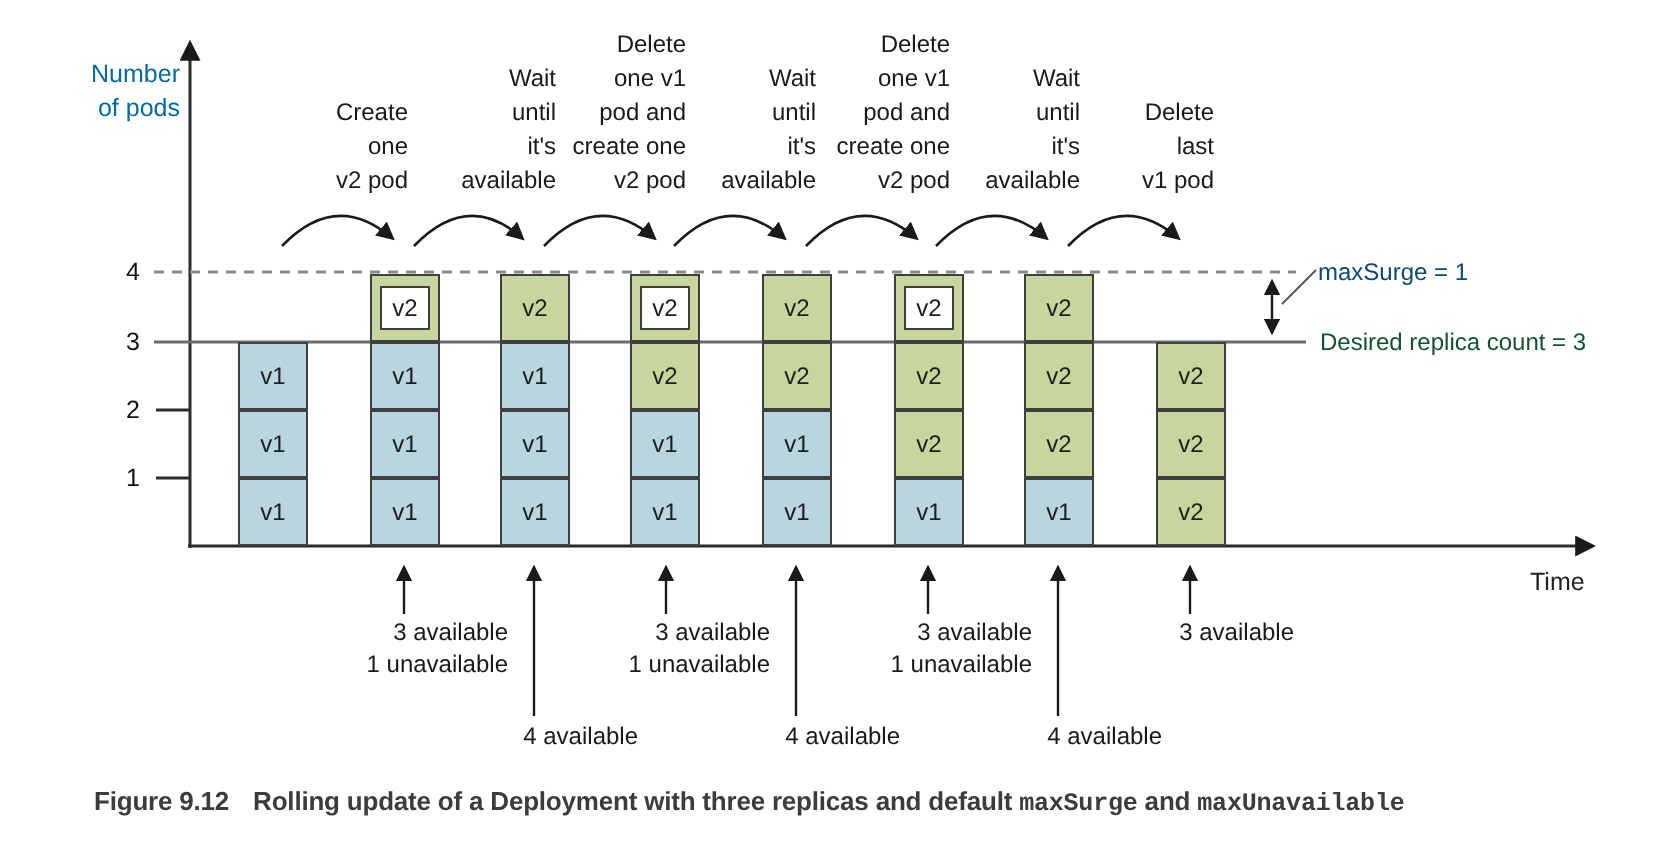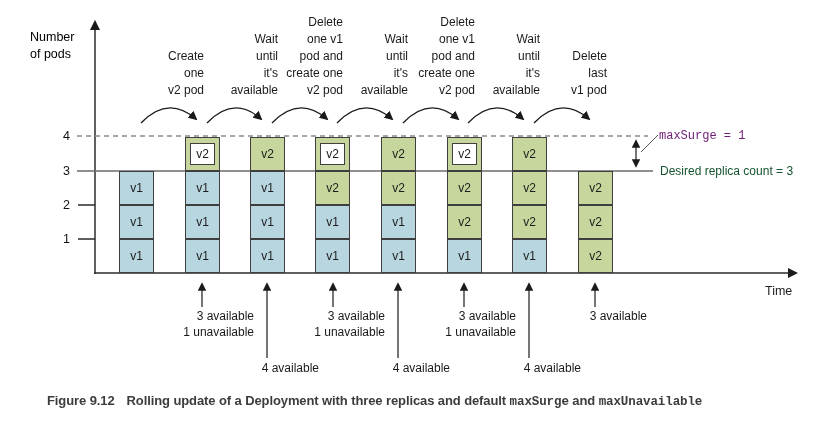--- a/index.html
+++ b/index.html
@@ -3,27 +3,27 @@
 <meta charset="utf-8">
 <style>
   html,body { margin:0; padding:0; background:#ffffff; }
   #figure {
     position:relative; width:838px; height:426px; background:#ffffff;
     font-family:"Liberation Sans", sans-serif; color:#1a1a1a; overflow:hidden;
   }
   #lines { position:absolute; left:0; top:0; width:838px; height:426px; }
 
   .txt { position:absolute; white-space:pre-line; }
-  .y-axis-label { left:30px; top:29px; width:60px; text-align:left; font-size:12.5px; line-height:17px; color:#000000; }
+  .y-axis-label { left:30px; top:29px; width:60px; text-align:right; font-size:12.5px; line-height:17px; color:#0369a1; }
   .tick-label { width:16px; text-align:right; font-size:12.5px; color:#111; }
   .top-ann { width:88px; text-align:right; font-size:12px; line-height:17px; color:#1a1a1a; }
   .bot-ann { width:104px; text-align:right; font-size:12px; line-height:15.5px; color:#1a1a1a; }
   .time-label { left:765px; top:284px; font-size:12.5px; color:#222; }
 
-  .mono-label { position:absolute; font-family:Liberation Mono, monospace; font-size:12px; color:#701a75; white-space:nowrap; }
+  .mono-label { position:absolute; font-family:Liberation Sans, sans-serif; font-size:12px; color:#0c4a6e; white-space:nowrap; }
   .sans-label { position:absolute; font-size:12px; color:#14532d; white-space:nowrap; }
 
   .pod {
     position:absolute; width:35px; height:34px; box-sizing:border-box;
     border:1.5px solid var(--pod-border); display:flex; align-items:center; justify-content:center;
     font-size:12px; color:#1d1d1d;
   }
   .pod.v1 { background:var(--v1-pod);text-align:right; }
   .pod.v2 { background:var(--v2-pod); }
   .pod-inner {

